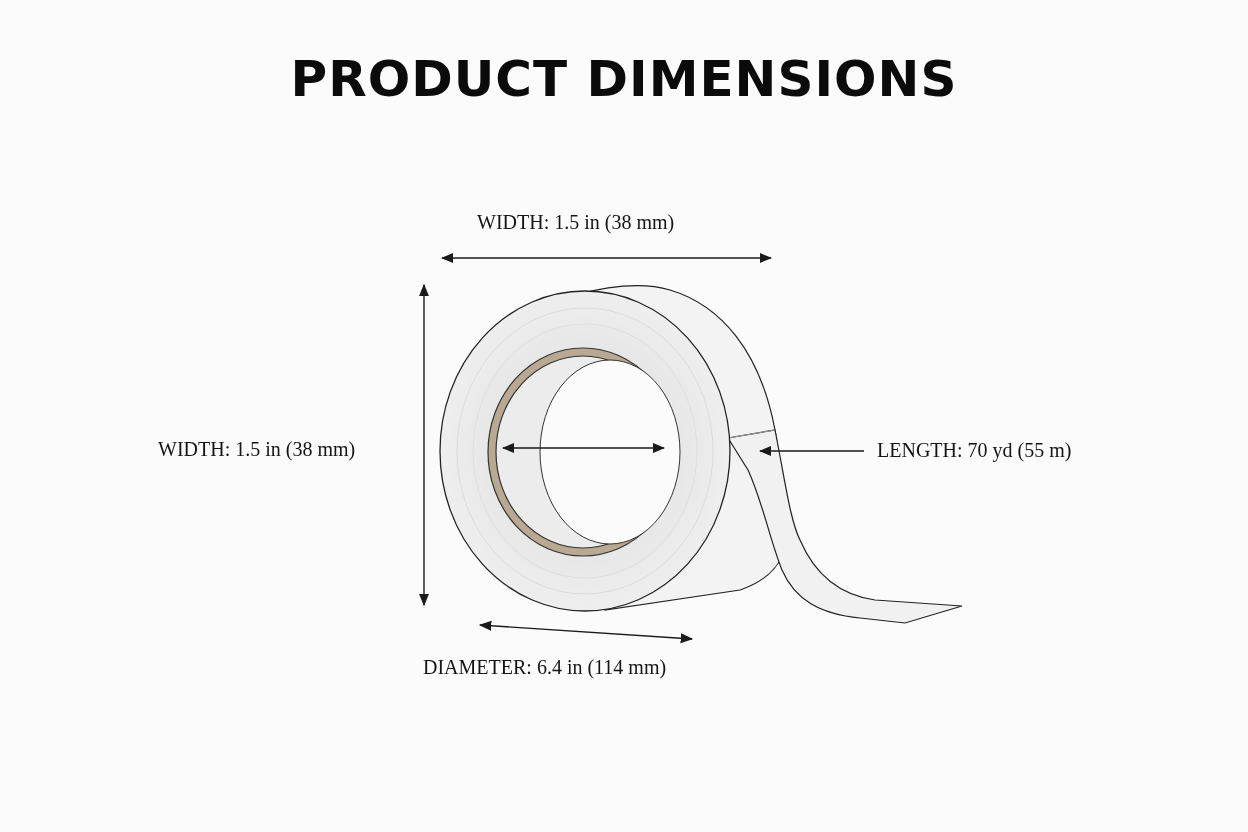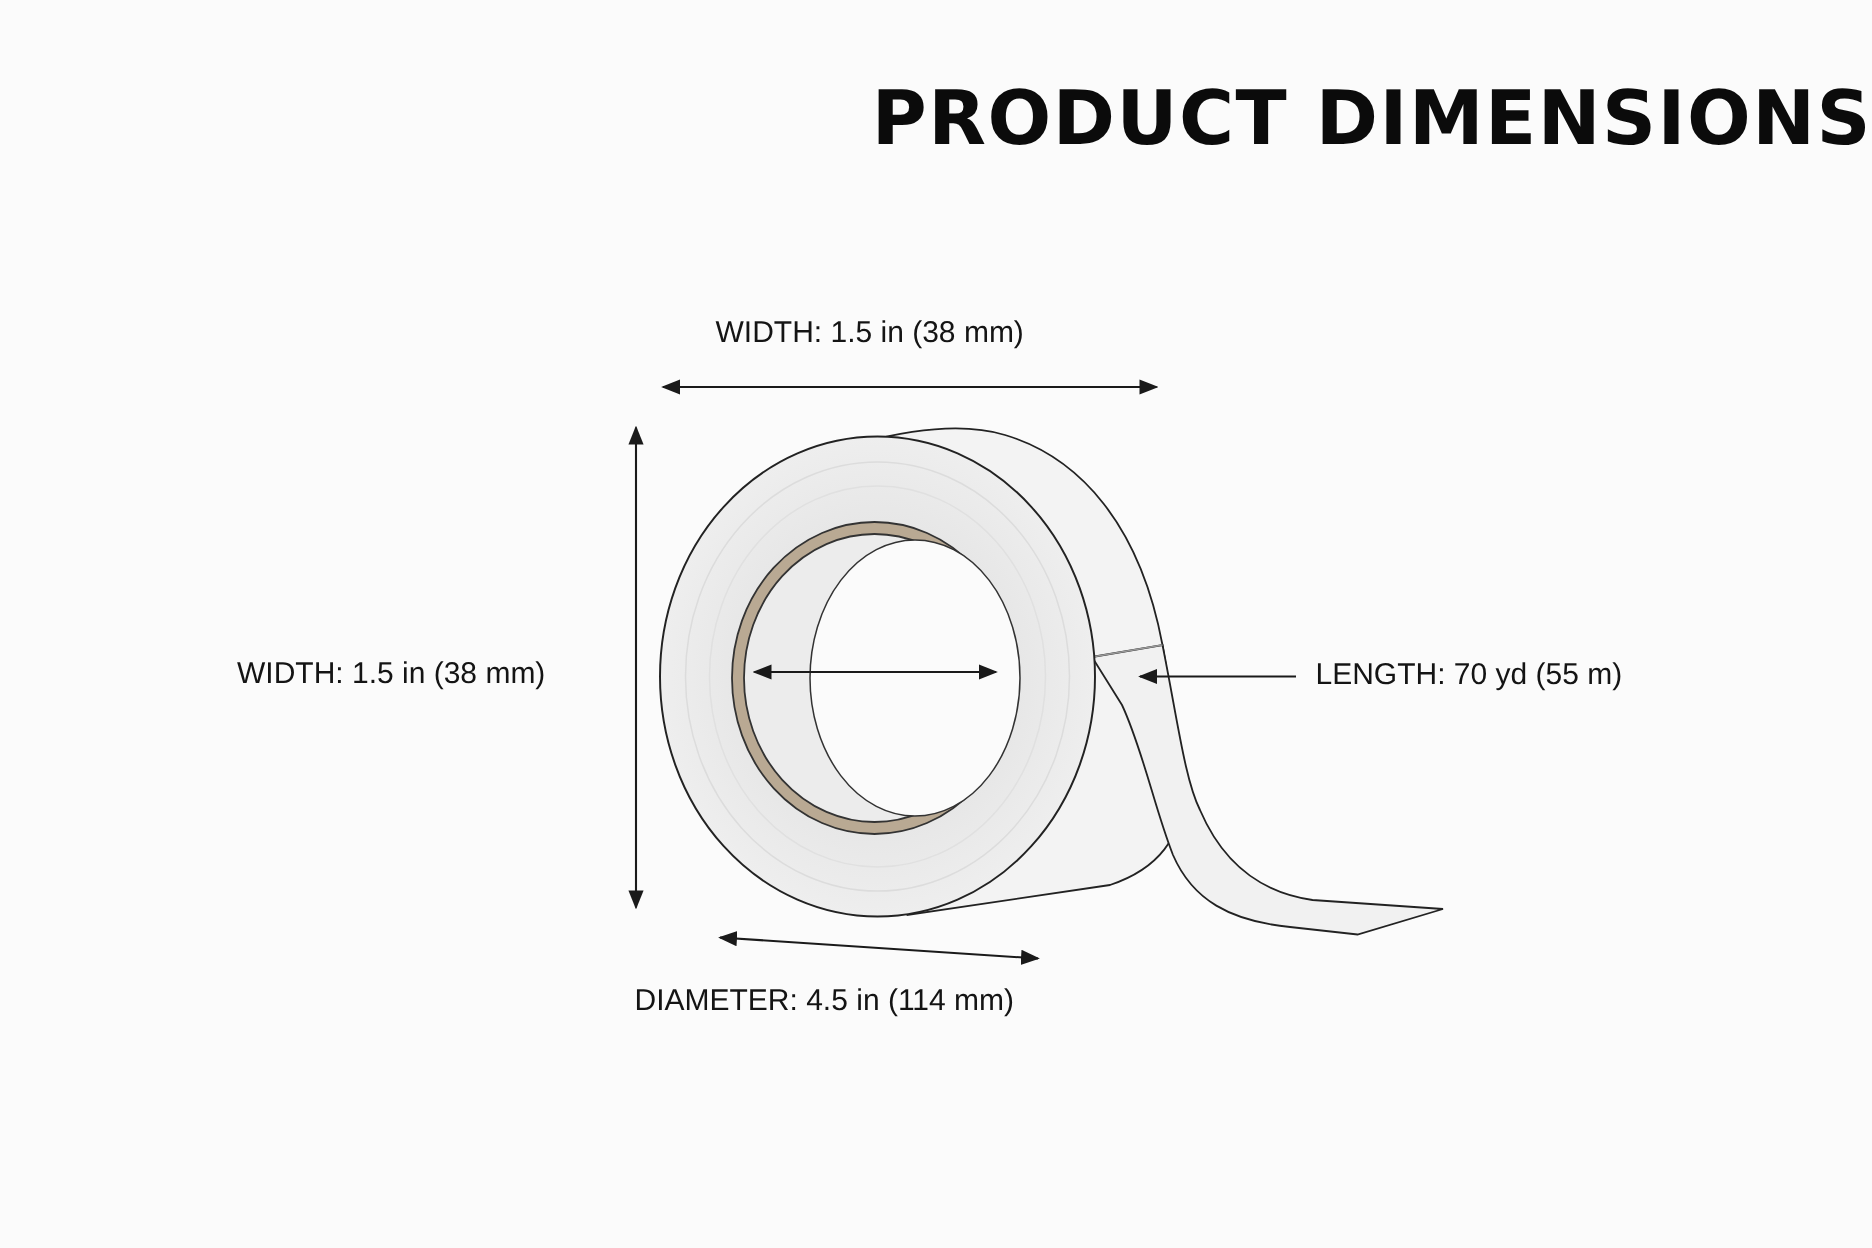--- a/index.html
+++ b/index.html
@@ -4,25 +4,25 @@
   <style>
     html, body { margin: 0; padding: 0; }
     body {
       width: 1248px; height: 832px; position: relative; overflow: hidden;
       background: #fbfbfb;
       font-family: "Liberation Sans", "DejaVu Sans", sans-serif;
       color: #111111;
     }
     .title {
       position: absolute; left: 0; top: 50px; width: 1248px;
-      text-align: right; font-family: "DejaVu Sans", sans-serif;
+      text-align: center; font-family: "DejaVu Sans", sans-serif;
       font-weight: bold; font-size: 50px; letter-spacing: 1px; color: #0b0b0b;
     }
     .label {
-      position: absolute; font-family: Liberation Sans, sans-serif;
+      position: absolute; font-family: Liberation Serif, serif;
       font-size: 20px; color: #141414; white-space: nowrap;
     }
     #lbl-top { left: 477px; top: 211px; }
     #lbl-left { left: 158px; top: 438px; }
     #lbl-right { left: 877px; top: 439px; }
     #lbl-bottom { left: 423px; top: 656px; }
     svg.art { position: absolute; left: 0; top: 0; }
   </style>
 </head>
 <body>
@@ -66,13 +66,13 @@
   <line x1="442" y1="258" x2="771" y2="258" stroke="#1a1a1a" stroke-width="1.4" marker-start="url(#ah)" marker-end="url(#ah)"></line>
   <line x1="424" y1="285" x2="424" y2="605" stroke="#1a1a1a" stroke-width="1.4" marker-start="url(#ah)" marker-end="url(#ah)"></line>
   <line x1="503" y1="448" x2="664" y2="448" stroke="#1a1a1a" stroke-width="1.4" marker-start="url(#ah)" marker-end="url(#ah)"></line>
   <line x1="864" y1="451" x2="760" y2="451" stroke="#1a1a1a" stroke-width="1.4" marker-end="url(#ah)"></line>
   <line x1="480" y1="625" x2="692" y2="639" stroke="#1a1a1a" stroke-width="1.4" marker-start="url(#ah)" marker-end="url(#ah)"></line>
 </svg>
 
 <div class="label" id="lbl-top">WIDTH: 1.5 in (38 mm)</div>
 <div class="label" id="lbl-left">WIDTH: 1.5 in (38 mm)</div>
 <div class="label" id="lbl-right">LENGTH: 70 yd (55 m)</div>
-<div class="label" id="lbl-bottom">DIAMETER: 4.5 in (114 mm)</div>
+<div class="label" id="lbl-bottom">DIAMETER: 6.4 in (114 mm)</div>
 
 </body></html>

